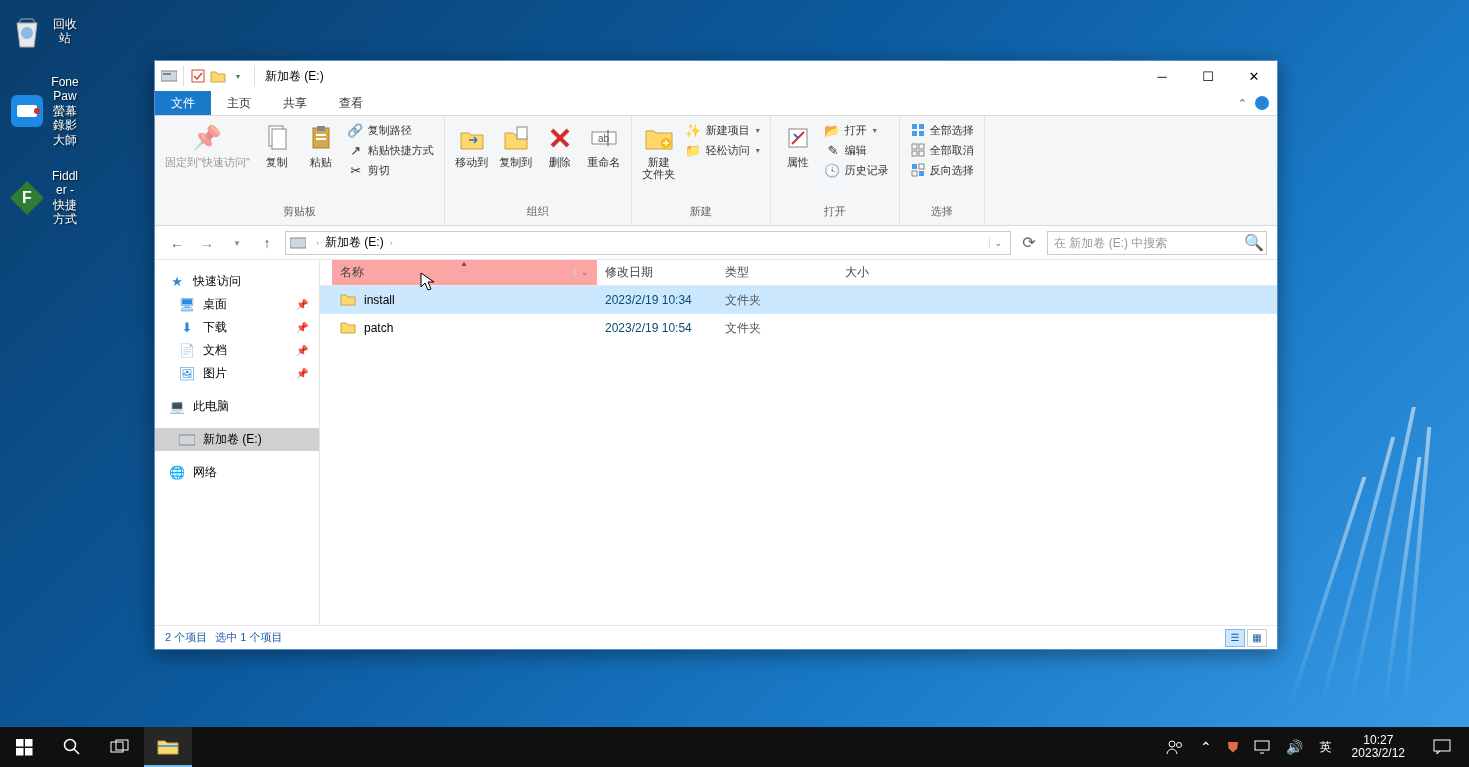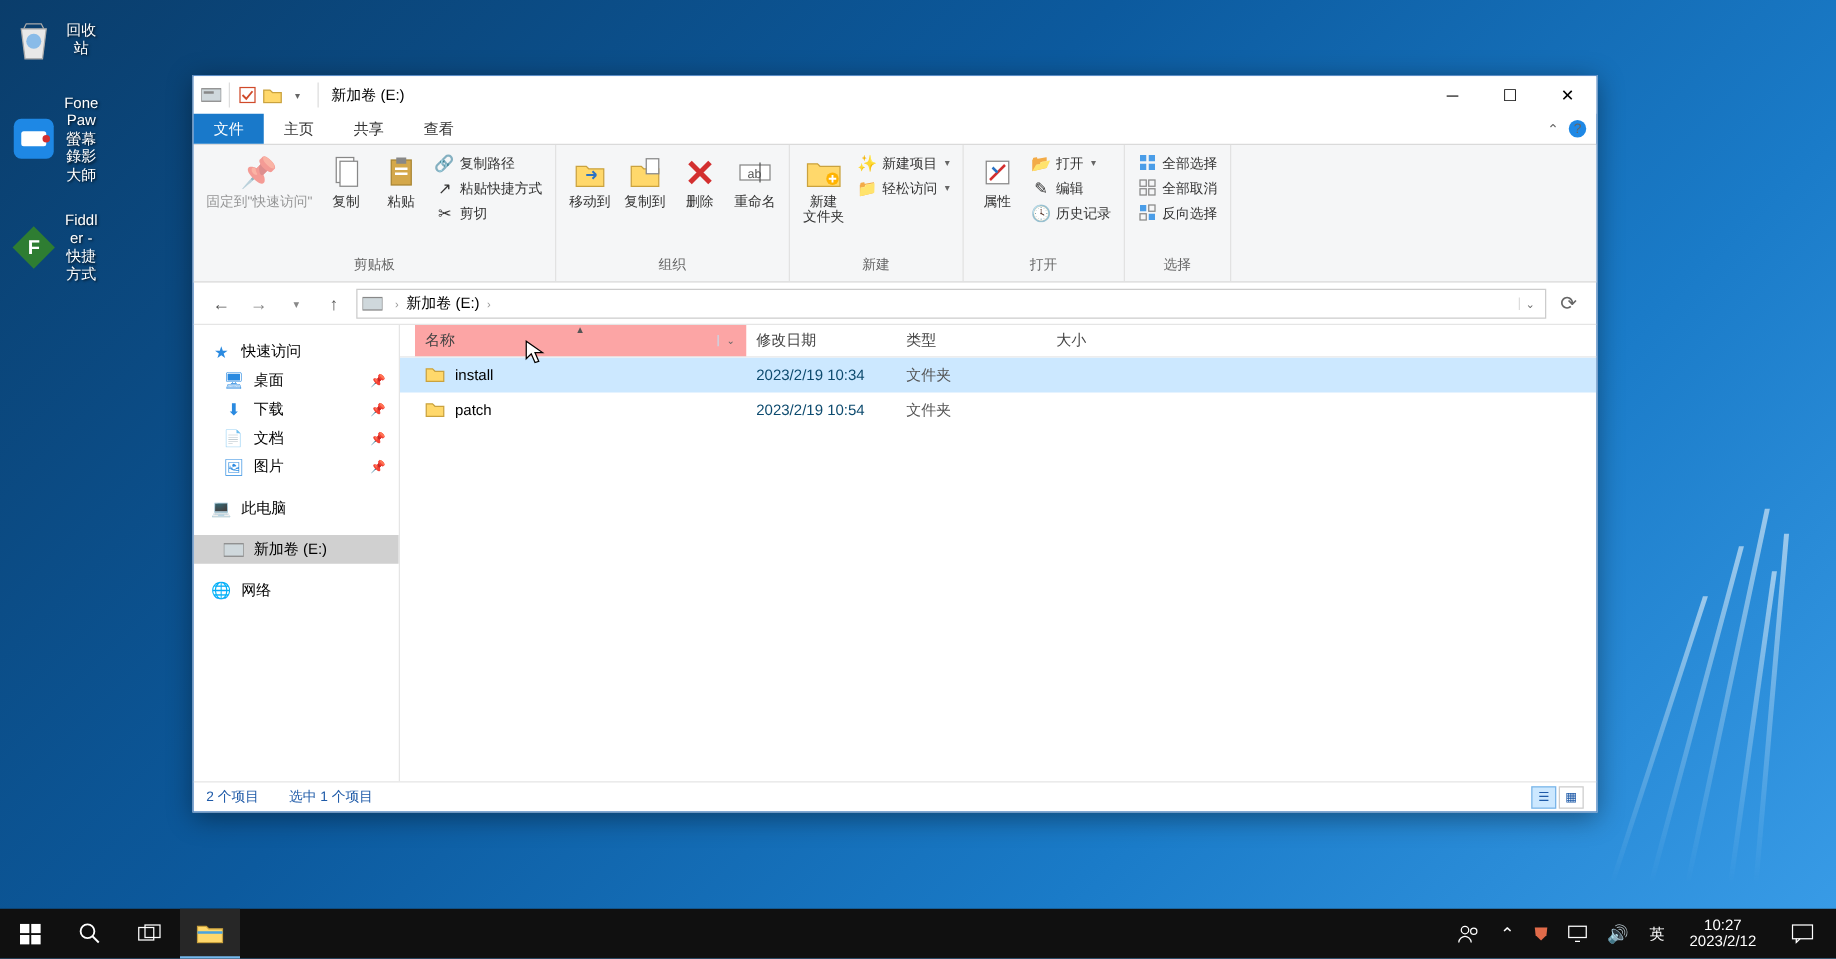--- a/index.html
+++ b/index.html
@@ -75,21 +75,21 @@
 .col.sorted::after{content:'▴';position:absolute;top:-2px;left:50%;transform:translateX(-50%);font-size:9px;color:#555;}
 .col.sorted .dd2{margin-left:auto;font-size:8px;color:#666;border-left:1px solid #c5d9ea;padding-left:6px;}
 .col-name{width:265px;} .col-date{width:120px;} .col-type{width:120px;} .col-size{width:70px;text-align:center;}
 
 .rows{flex:1;overflow:auto;}
 .row{height:28px;display:flex;align-items:center;font-size:12px;padding-left:8px;position:relative;}
 .row.sel{background:#cce8ff;}
 .row .fic{width:16px;height:16px;margin-right:8px;}
 .row .cell-name{width:241px;} .row .cell-date{width:120px;color:#0c4a6e;} .row .cell-type{width:120px;color:#555;} .row .cell-size{width:70px;text-align:right;color:#555;}
 
-.statusbar{height:24px;border-top:1px solid #e5e5e5;display:flex;align-items:center;padding:0 10px;font-size:11px;color:#1e5aa8;gap:24px;}
+.statusbar{height:24px;border-top:1px solid #e5e5e5;display:flex;align-items:center;padding:0 10px;font-size:11px;color:#1e5aa8;gap:8px;}
 .statusbar .views{margin-left:auto;display:flex;gap:2px;}
 .statusbar .vbtn{width:20px;height:18px;border:1px solid #ccc;display:flex;align-items:center;justify-content:center;font-size:10px;cursor:pointer;}
 .statusbar .vbtn.sel{background:#cce8ff;border-color:#7ab5e8;}
 
 
 .taskbar{position:absolute;bottom:0;left:0;right:0;height:40px;background:#101010;display:flex;align-items:center;}
 .tbtn{width:48px;height:40px;display:flex;align-items:center;justify-content:center;color:#fff;cursor:pointer;}
 .tbtn.active{background:#272727;border-bottom:2px solid #76b9ed;}
 .tray{margin-left:auto;display:flex;align-items:center;color:#fff;font-size:12px;gap:8px;padding-right:6px;}
 .tray .ti{padding:0 4px;cursor:pointer;font-size:14px;}
@@ -385,20 +385,24 @@
           <svg width="16" height="12" viewBox="0 0 16 12">
             <rect width="16" height="10" y="1" fill="#cfd8dc" stroke="#888"></rect>
           </svg>
         </span>
       <span class="sep2">›</span>
       <span class="crumb">新加卷 (E:)</span>
       <span class="sep2">›</span>
       <span class="dd">⌄</span>
     </div>
     <div class="refresh">⟳</div>
+    <div class="searchbox">
+      <input placeholder="在 新加卷 (E:) 中搜索" style="">
+      <div class="sbtn">🔍</div>
+    </div>
   </div>
 
   <div class="body-area">
     <div class="sidebar">
       <div class="sitem hdr">
           <span class="ic" style="color:#2a8ae0;">★</span>
           <span>快速访问</span>
         </div>
       <div class="sitem">
           <span class="ic" style="color:#2a8ae0;">🖥</span>

